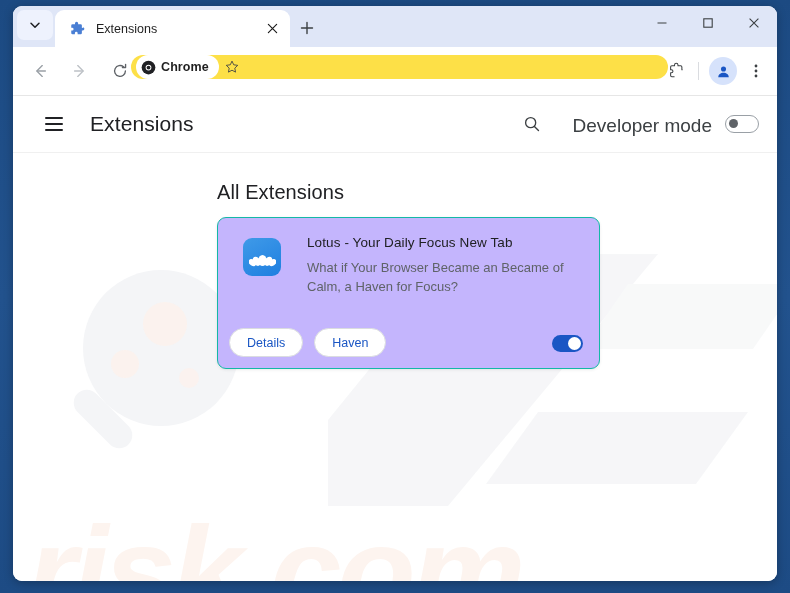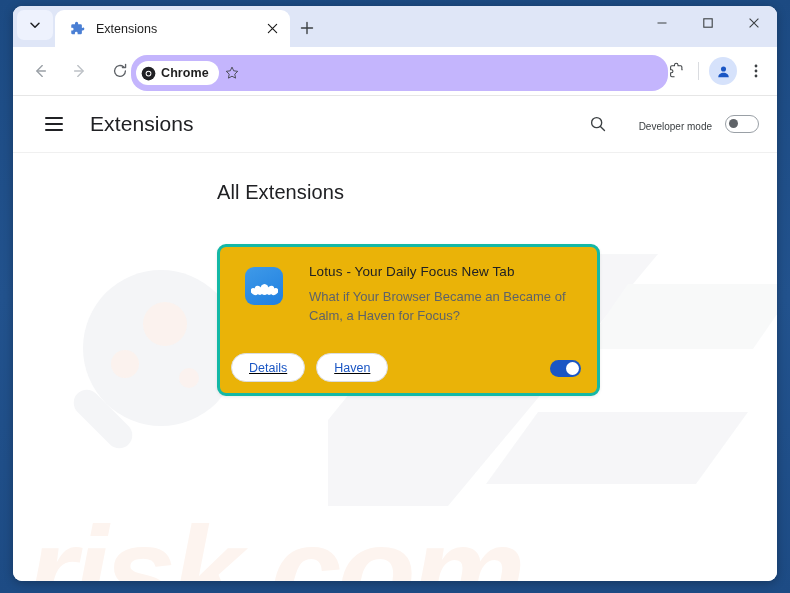--- a/index.html
+++ b/index.html
@@ -133,22 +133,22 @@
     border-radius: 50%;
     flex: 0 0 30px;
   }
   .tb-icon.first { margin-left: 12px; }
 
   .omnibox {
     position: absolute;
     left: 118px;
     top: 8px;
     width: 537px;
-    height: 36px;
-    background: #c4b5fd;
+    height: 24px;
+    background: #fde047;
     border-radius: 16px;
     display: flex;
     align-items: center;
     padding: 0 6px 0 5px;
     box-sizing: border-box;
     text-align: center;
   }
   .chrome-chip {
     height: 24px;
     background: #ffffff;
@@ -285,21 +285,21 @@
     display: flex;
     align-items: center;
   }
   .search-btn {
     width: 32px; height: 32px;
     display: flex; align-items: center; justify-content: center;
     border-radius: 50%;
   }
   .devmode-label {
     margin: 4px 13px 0 25px;
-    font-size: 10px;
+    font-size: 19px;
     color: #3c4043;
   }
   .switch {
     width: 34px;
     height: 18px;
     border-radius: 9px;
     background: #ffffff;
     border: 1.6px solid #9aa0a6;
     position: relative;
     box-sizing: border-box;
@@ -322,25 +322,25 @@
   }
   .section-title {
     margin-left: 204px;
     font-size: 20px;
     color: #202124;
     letter-spacing: .1px;
   }
 
   .ext-card {
     position: relative;
-    margin: 40px 0 0 204px;
+    margin: 13px 0 0 204px;
     width: 383px;
     height: 152px;
-    background: #eab308;
-    border: 3px solid #14b8a6;
+    background: #c4b5fd;
+    border: 1px solid #14b8a6;
     border-radius: 9px;
     box-shadow: 0 1px 3px rgba(60,64,67,.10);
     box-sizing: border-box;
   }
   .ext-icon {
     position: absolute;
     left: 25px;
     top: 20px;
     width: 38px;
     height: 38px;
@@ -367,21 +367,20 @@
     line-height: 19px;
     color: #5f6368;
     max-width: 275px;
   }
   .card-actions {
     position: absolute;
     left: 11px;
     bottom: 11px;
     display: flex;
     gap: 11px;
-    text-decoration: underline;
   }
   .pill-btn {
     height: 29px;
     min-width: 64px;
     padding: 0 17px;
     border: 1px solid #dadce0;
     border-radius: 15px;
     background: #ffffff;
     color: #1a56c4;
     font-size: 12.5px;

